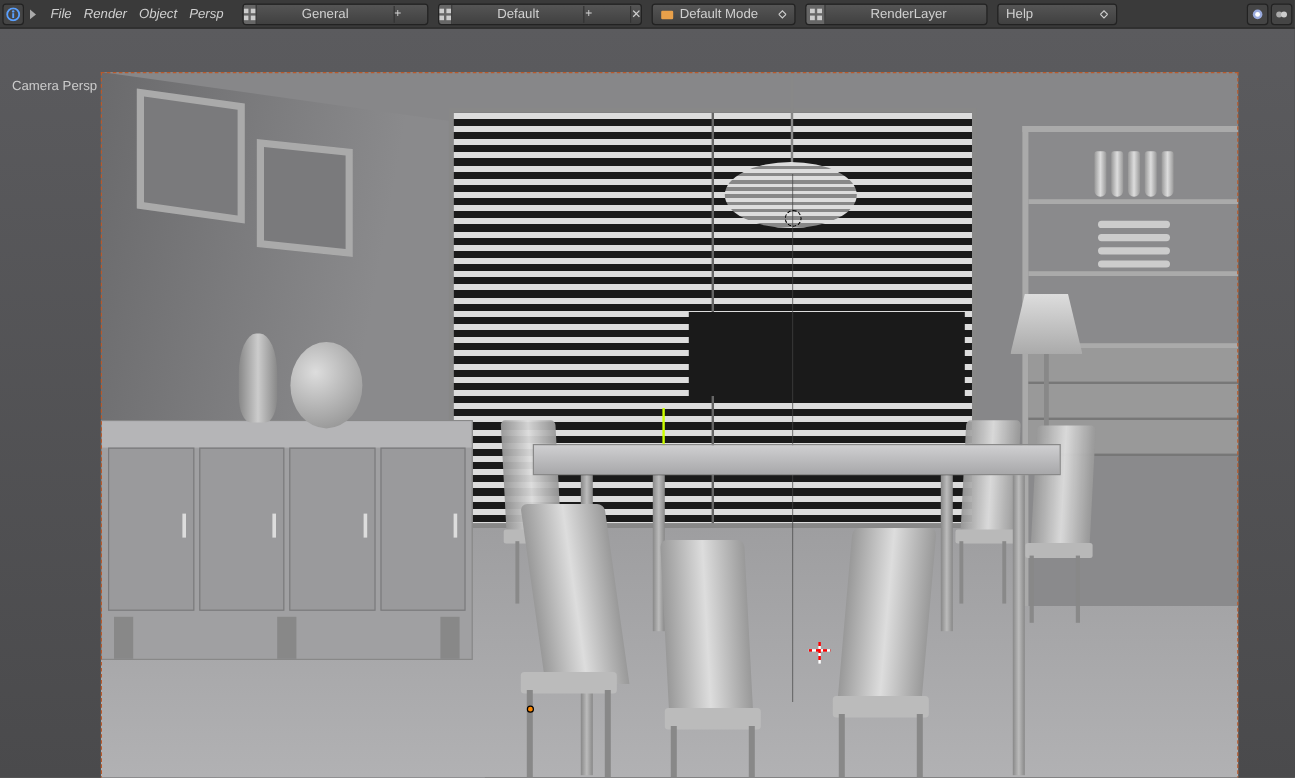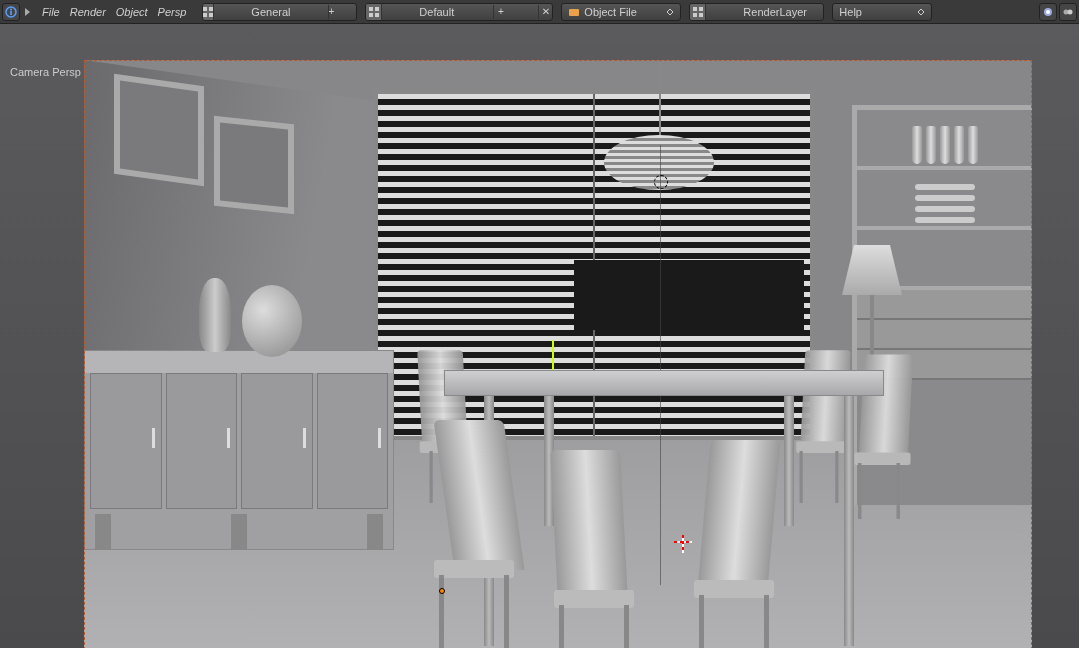--- a/index.html
+++ b/index.html
@@ -348,49 +348,49 @@
           <rect x="6" y="6" width="4" height="4" fill="#ccc"></rect>
         </svg>
     </div>
     <span class="dd-label">General</span>
     <div class="dd-plus">+</div>
     <div class="dd-x">✕</div>
   </div>
 
   <div style="width:4px"></div>
 
-  <div class="dropdown" style="width:188px">
+  <div class="dropdown" style="width:170px">
     <div class="dd-icon">
       <svg width="10" height="10" viewBox="0 0 10 10">
           <rect x="0" y="0" width="4" height="4" fill="#ccc"></rect>
           <rect x="6" y="0" width="4" height="4" fill="#ccc"></rect>
           <rect x="0" y="6" width="4" height="4" fill="#ccc"></rect>
           <rect x="6" y="6" width="4" height="4" fill="#ccc"></rect>
         </svg>
     </div>
     <span class="dd-label">Default</span>
     <div class="dd-plus">+</div>
     <div class="dd-x">✕</div>
   </div>
 
   <div style="width:4px"></div>
 
   <div class="plain-dd" style="width:120px">
     <svg width="12" height="12" viewBox="0 0 12 12" style="margin-right:4px">
         <rect x="1" y="3" width="10" height="7" rx="1" fill="#e8a04a"></rect>
       </svg>
-    <span>Object File</span>
+    <span>Default Mode</span>
     <svg width="8" height="8" viewBox="0 0 8 8" style="margin-left:auto">
         <path d="M1 4 L4 1 L7 4 M1 4 L4 7 L7 4" stroke="#ccc" stroke-width="1" fill="none"></path>
       </svg>
   </div>
 
   <div style="width:4px"></div>
 
-  <div class="dropdown" style="width:135px">
+  <div class="dropdown" style="width:152px">
     <div class="dd-icon">
       <svg width="10" height="10" viewBox="0 0 10 10">
           <rect x="0" y="0" width="4" height="4" fill="#ccc"></rect>
           <rect x="6" y="0" width="4" height="4" fill="#ccc"></rect>
           <rect x="0" y="6" width="4" height="4" fill="#ccc"></rect>
           <rect x="6" y="6" width="4" height="4" fill="#ccc"></rect>
         </svg>
     </div>
     <span class="dd-label">RenderLayer</span>
   </div>

